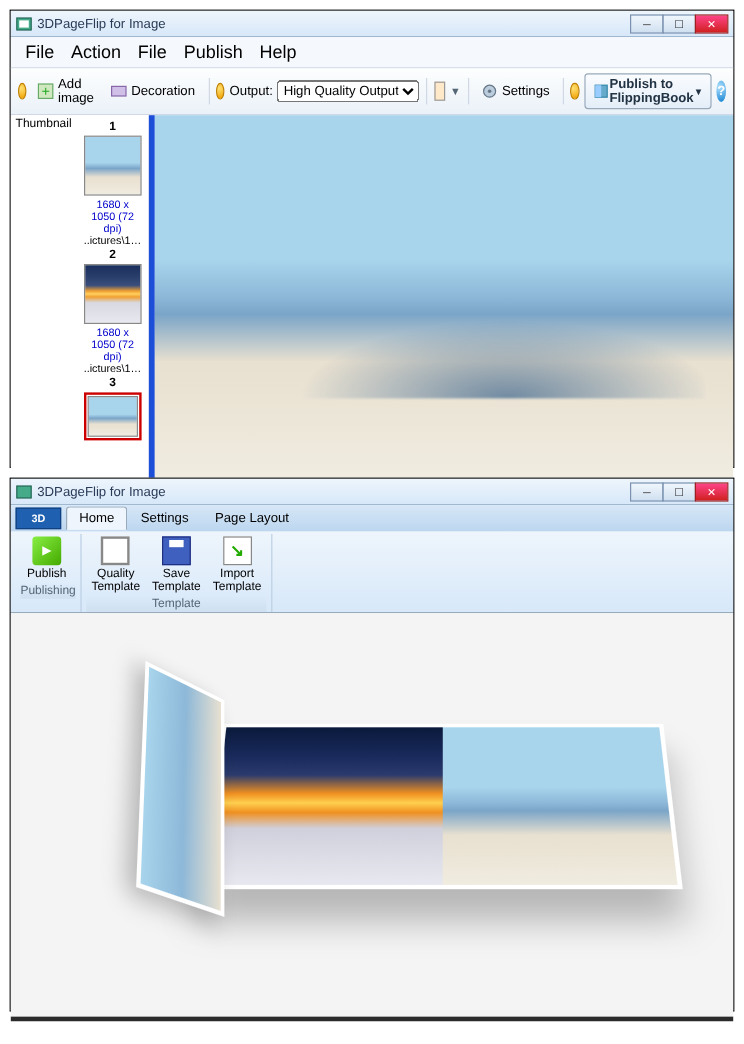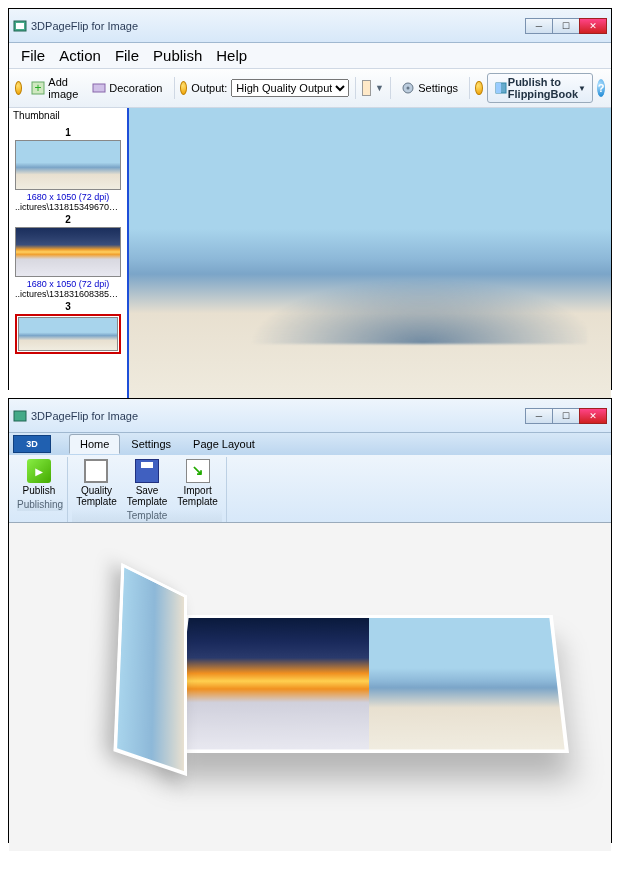--- a/index.html
+++ b/index.html
@@ -1,20 +1,20 @@
 <!DOCTYPE html>
 <html><head>
 <meta charset="utf-8">
 <style>
 * { box-sizing: border-box; margin: 0; padding: 0; }
 body { font-family: "Segoe UI", Tahoma, sans-serif; font-size: 11px; background: #fff; width: 620px; }
 .screenshot { border: 1px solid #000; margin: 8px; position: relative; }
 
 
-.titlebar { display: flex; align-items: center; height: 34px; padding: 0 4px; background: linear-gradient(#eef5fc,#d7e8f9); border-bottom: 1px solid #a0b8d0; }
+.titlebar { display: flex; align-items: center; height: 22px; padding: 0 4px; background: linear-gradient(#eef5fc,#d7e8f9); border-bottom: 1px solid #a0b8d0; }
 .titlebar .icon { width: 14px; height: 14px; margin-right: 4px; }
 .titlebar .title { flex: 1; color: #2a3b57; font-size: 11px; }
 .winbtns { display: flex; gap: 0; }
 .winbtn { width: 28px; height: 16px; border: 1px solid #7a92b0; background: linear-gradient(#f0f6fc,#d0e0f0); display: flex; align-items: center; justify-content: center; font-size: 9px; color: #333; }
 .winbtn.close { background: linear-gradient(#f48,#d02020); color: #fff; border-color: #a02020; }
 .winbtn + .winbtn { margin-left: -1px; }
 
 
 .shot1 { height: 382px; }
 .menubar { display: flex; gap: 2px; padding: 2px 6px; background: #f5f8fc; border-bottom: 1px solid #cfd8e4; font-size: 15px; }
@@ -23,41 +23,41 @@
 .tbtn { display: flex; align-items: center; gap: 3px; padding: 2px 4px; border: 1px solid transparent; border-radius: 2px; font-size: 11px; }
 .coin { width: 14px; height: 14px; border-radius: 50%; background: radial-gradient(circle at 30% 30%, #ffe070, #f0a000); border: 1px solid #c08000; display: inline-block; }
 .gear { width: 14px; height: 14px; display: inline-block; }
 .sel { height: 18px; font-size: 11px; }
 .colorswatch { width: 18px; height: 16px; background: #ffe9c8; border: 1px solid #999; }
 .tbsep { width: 1px; height: 22px; background: #cfd8e4; margin: 0 2px; }
 .pub-btn { display: flex; align-items: center; gap: 0; padding: 2px 6px; background: linear-gradient(#fafcff,#e4eef8); border: 1px solid #9ab; border-radius: 3px; font-size: 11px; font-weight: bold; color: #234; }
 .help-circle { width: 18px; height: 18px; border-radius: 50%; background: radial-gradient(circle at 30% 30%, #aee0ff, #1080d0); color: #fff; display: flex; align-items: center; justify-content: center; font-weight: bold; font-size: 11px; margin-left: auto; }
 
 .body1 { display: flex; height: 302px; }
-.thumbpanel { width: 120px; border-right: 2px solid #1d4ed8; background: #fff; display: flex; flex-direction: column; }
+.thumbpanel { width: 120px; border-right: 5px solid #1d4ed8; background: #fff; display: flex; flex-direction: row; }
 .thumbhead { padding: 2px 4px; font-size: 10px; }
 .thumblist { flex: 1; overflow: hidden; padding: 2px 6px; font-size: 10px; text-align: center; }
 .tidx { font-weight: bold; margin: 2px 0; }
 .timg { width: 100%; height: 50px; border: 1px solid #888; margin-bottom: 2px; }
 .sky1 { background: linear-gradient(#a8d4ec 0%, #a8d4ec 45%, #7ba5c8 55%, #e8e0d0 70%, #f0ece0 100%); }
 .sunset { background: linear-gradient(#1a2e5c 0%, #2a3e6c 20%, #3a4e7c 35%, #f0a030 45%, #ffd060 50%, #f0a030 55%, #d8d8e0 65%, #e8e8f0 100%); }
 .tdim { color: #0000cc; font-size: 9px; }
 .tfile { font-size: 9px; white-space: nowrap; overflow: hidden; text-overflow: ellipsis; }
 .selectedthumb { border: 2px solid #cc0000; padding: 1px; }
 .preview { flex: 1; position: relative; background: linear-gradient(#a8d4ec 0%, #a8d4ec 40%, #8db8d8 50%, #7ba5c8 55%, #e8e0d0 68%, #f0ece0 100%); }
 .mountain { position: absolute; left: 10%; right: 5%; top: 48%; height: 30%; background: radial-gradient(ellipse 60% 100% at 60% 100%, rgba(60,100,140,0.7), rgba(60,100,140,0) 70%); filter: blur(1px); }
 .statusbar { display: flex; border-top: 1px solid #cfd8e4; background: #f5f8fc; font-size: 10px; }
 .statusbar > div { padding: 2px 6px; border-right: 1px solid #cfd8e4; }
 
 
 .shot2 { height: 445px; }
 .ribbontabs { display: flex; align-items: center; background: linear-gradient(#d6e7f7,#bcd6ef); padding: 0 4px; height: 22px; font-size: 11px; }
 .ribbontabs .cube { width: 38px; height: 18px; background: #2060b0; border: 1px solid #104080; display: flex; align-items: center; justify-content: center; color: #fff; font-size: 9px; font-weight: bold; margin-right: 4px; }
 .rtab { padding: 3px 10px; border: 1px solid transparent; }
-.rtab.active { background: #eef5fc; border: 1px solid #9ab; border-bottom-color: #eef5fc; border-radius: 3px 3px 0 0; margin-left: 14px; }
+.rtab.active { background: #eef5fc; border: 1px solid #9ab; border-bottom-color: #eef5fc; border-radius: 3px 3px 0 0; }
 .ribbon { display: flex; background: linear-gradient(#eef5fc,#d7e8f9); border-bottom: 1px solid #9ab; padding: 2px 4px 0; }
 .rgroup { display: flex; flex-direction: column; border-right: 1px solid #bcd0e4; padding: 0 4px; }
 .rbuttons { display: flex; gap: 2px; }
 .rbtn { display: flex; flex-direction: column; align-items: center; padding: 2px 4px; font-size: 10px; line-height: 1.1; text-align: center; min-width: 44px; }
 .rbtn .ricon { width: 24px; height: 24px; margin-bottom: 2px; }
 .ricon.pub { background: linear-gradient(135deg,#8e4,#4a0); border-radius: 3px; position: relative; }
 .ricon.pub::after { content: "▶"; position: absolute; inset: 0; display: flex; align-items: center; justify-content: center; color: #fff; font-size: 10px; }
 .ricon.tmpl { border: 2px solid #888; background: #fff; }
 .ricon.save { background: #4060c0; border: 1px solid #203080; position: relative; }
 .ricon.save::before { content: ""; position: absolute; left: 5px; right: 5px; top: 2px; height: 6px; background: #fff; }

